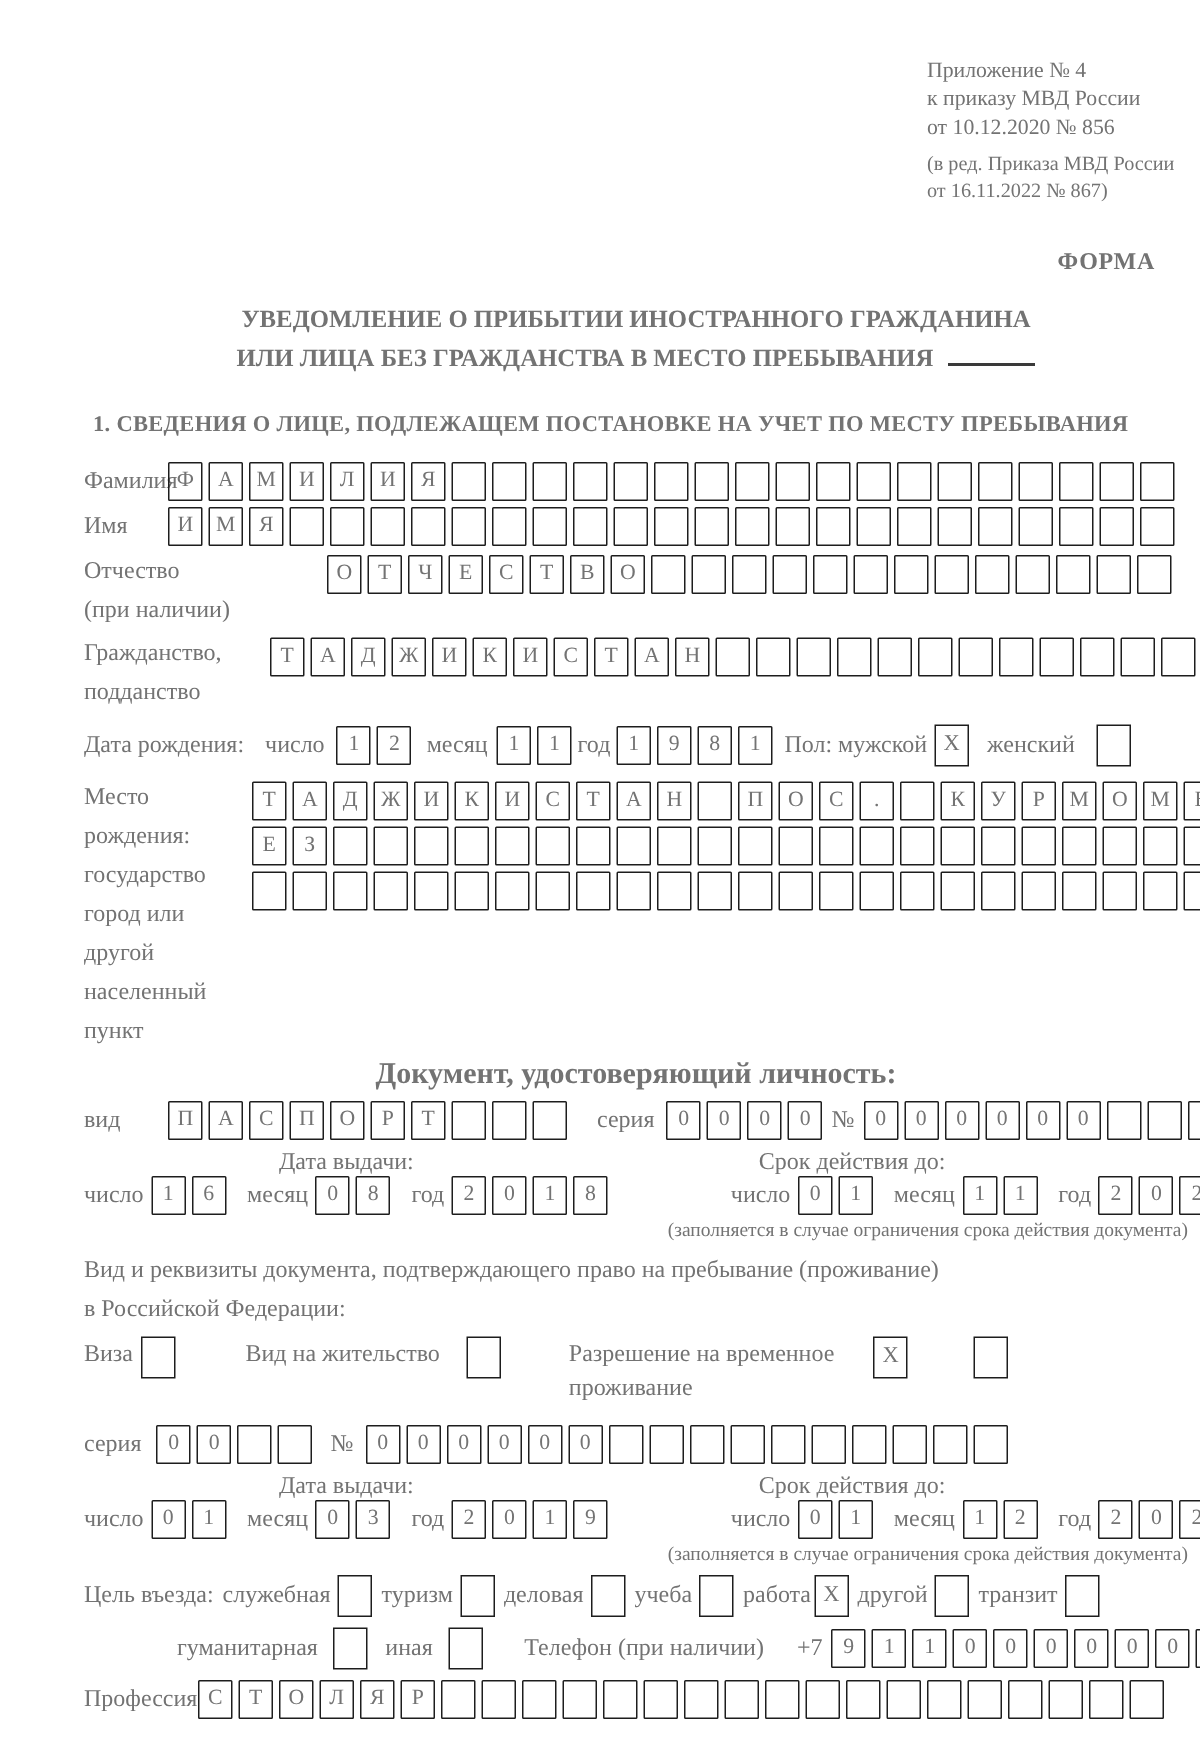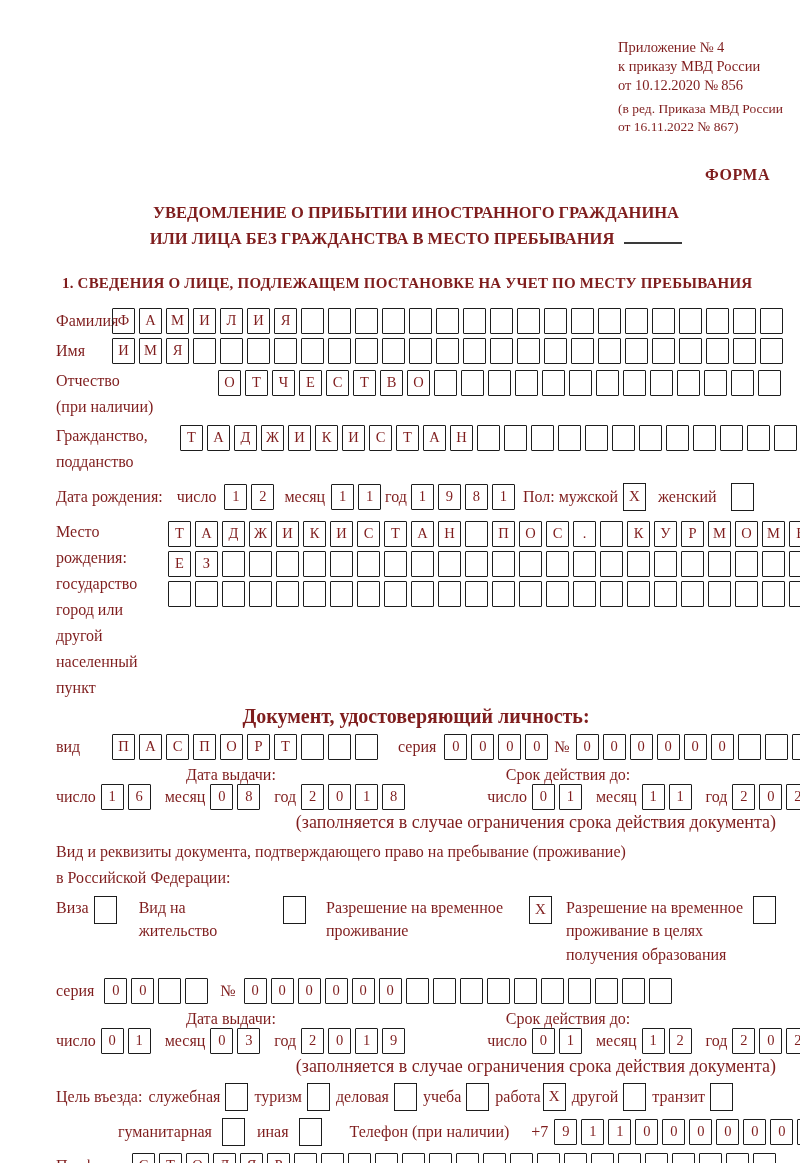--- a/index.html
+++ b/index.html
@@ -1,17 +1,17 @@
 <!DOCTYPE html>
 <html><head>
 <meta charset="utf-8">
 <style>
   html,body{margin:0;padding:0;background:#fff;}
-  .page{width:800px;height:1163px;box-sizing:border-box;padding:38px 24px 10px 56px;
-        font-family:"Liberation Serif","DejaVu Serif",serif;color:#7f1d1d;overflow:hidden;}
+  .page{width:800px;height:1163px;box-sizing:border-box;padding:38px 8px 10px 56px;
+        font-family:"Liberation Serif","DejaVu Serif",serif;color:#737373;overflow:hidden;}
   .hdr{margin-left:562px;font-size:14.5px;line-height:1.32;white-space:nowrap;}
   .hdr-sub{margin-top:5px;font-size:13.5px;}
   .forma{font-weight:bold;font-size:16px;margin:30px 0 16px 649px;letter-spacing:.5px;}
   .title{text-align:center;font-weight:bold;font-size:16.5px;line-height:1.55;margin-top:2px;}
   .uline{display:inline-block;width:58px;border-bottom:2px solid #3a3a3a;height:13px;margin-left:10px;}
   .sec-head{font-weight:bold;font-size:15px;margin:24px 0 16px 6px;white-space:nowrap;letter-spacing:.2px;}
   .frow{display:flex;align-items:center;margin-bottom:4px;}
   .flabel{font-size:16px;flex:0 0 auto;}
   .lbl{font-size:16px;}
   .boxes{white-space:nowrap;font-size:0;flex:0 0 auto;}
@@ -21,23 +21,23 @@
        text-align:center;font-size:15px;line-height:25px;vertical-align:middle;margin-left:5px;}
   .two-col{display:flex;align-items:flex-start;margin-bottom:4px;}
   .lab-col{flex:0 0 auto;font-size:16px;line-height:1.6;}
   .rows-col .boxes{display:block;margin-bottom:4px;}
   .center-bold{text-align:center;font-weight:bold;font-size:20px;margin:4px 0 6px 0;}
   .dates-head{display:flex;font-size:16px;margin-top:6px;}
   .dates-row{display:flex;align-items:center;margin-bottom:2px;}
   .dg{display:flex;align-items:center;white-space:nowrap;}
   .dg .lbl{margin-right:5px;}
   .dg .boxes{margin-right:10px;}
-  .note{font-size:18px;text-align:right;margin:2px 0 6px 0;}
+  .note{font-size:13px;text-align:right;margin:2px 0 6px 0;}
   .intro{font-size:16px;line-height:1.6;}
-  .opt-row{display:flex;align-items:flex-start;margin:6px 0 10px 0;}
+  .opt-row{display:flex;align-items:flex-start;margin:6px 0 10px 0;gap:25px;}
   .opt{display:flex;align-items:flex-start;white-space:normal;}
   .opt .olbl{font-size:16px;line-height:1.45;}
   .opt .center{text-align:left;display:inline-block;}
   .purpose{display:flex;align-items:center;font-size:16px;white-space:nowrap;margin-bottom:7px;}
   .purpose .pitem{display:flex;align-items:center;margin-right:6px;}
 </style>
 </head>
 <body>
 
 <div class="page">
@@ -156,21 +156,20 @@
     </span>
     <span class="opt" style="margin-left:22px;">
       <span class="olbl">Вид на жительство</span>
       <span class="chk" style="margin-left:18px;"></span>
     </span>
     <span class="opt" style="margin-left:20px;">
       <span class="olbl center" style="width:198px;">Разрешение на временное проживание</span>
       <span class="chk">X</span>
     </span>
     <span class="opt" style="margin-left:14px;">
-      <span class="olbl center" style="width:182px;">Разрешение на временное проживание в целях получения образования</span>
       <span class="chk"></span>
     </span>
   </div>
   <div class="frow" style="margin-top:12px;">
     <span class="flabel" style="margin-right:10px;">серия</span>
     <span class="boxes"><span class="cbox">0</span><span class="cbox">0</span><span class="cbox"></span><span class="cbox"></span></span>
     <span class="lbl" style="margin:0 8px 0 8px;">№</span>
     <span class="boxes"><span class="cbox">0</span><span class="cbox">0</span><span class="cbox">0</span><span class="cbox">0</span><span class="cbox">0</span><span class="cbox">0</span><span class="cbox"></span><span class="cbox"></span><span class="cbox"></span><span class="cbox"></span><span class="cbox"></span><span class="cbox"></span><span class="cbox"></span><span class="cbox"></span><span class="cbox"></span><span class="cbox"></span></span>
   </div>
   <div class="dates-head">

